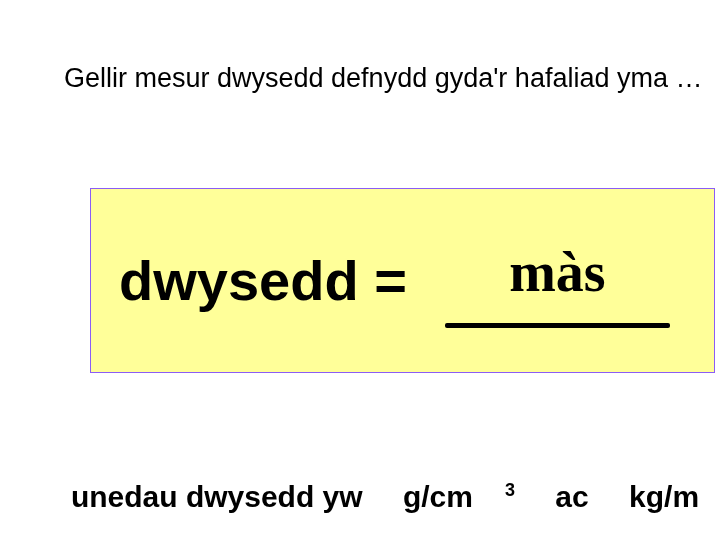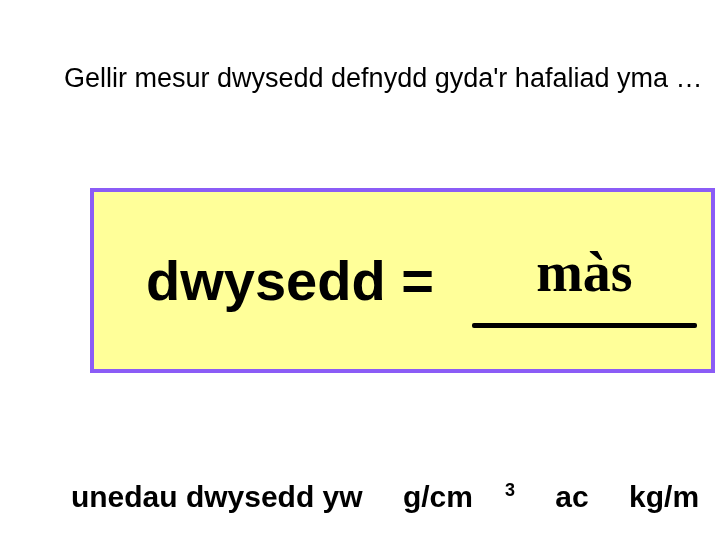--- a/index.html
+++ b/index.html
@@ -18,24 +18,24 @@
     font-size: 27px;
     line-height: 1.25;
   }
   .formula-box {
     position: absolute;
     top: 140px;
     left: 42px;
     width: 625px;
     height: 185px;
     background: #ffff99;
-    border: 4px solid #8b5cf6;
+    border: 1px solid #8b5cf6;
     display: flex;
     align-items: center;
-    padding-left: 36px;
+    padding-left: 12px;
   }
   .lhs {
     font-size: 56px;
     font-weight: bold;
     margin-right: 22px;
     white-space: nowrap;
   }
   .frac {
     display: flex;
     flex-direction: column;

